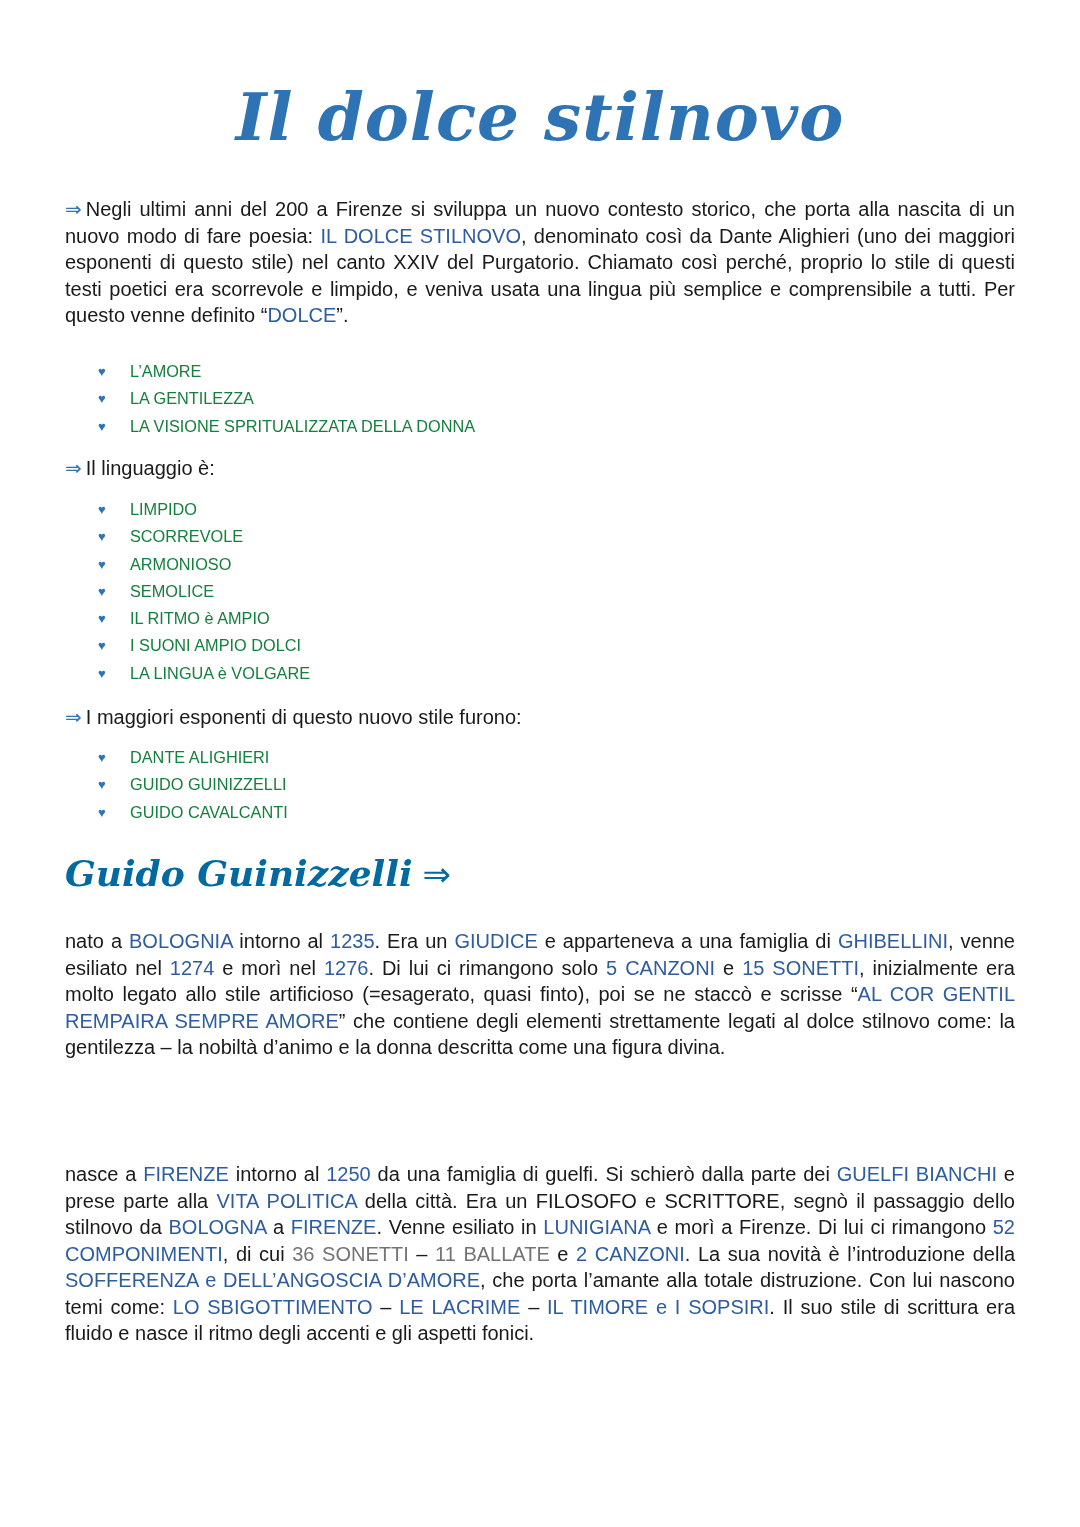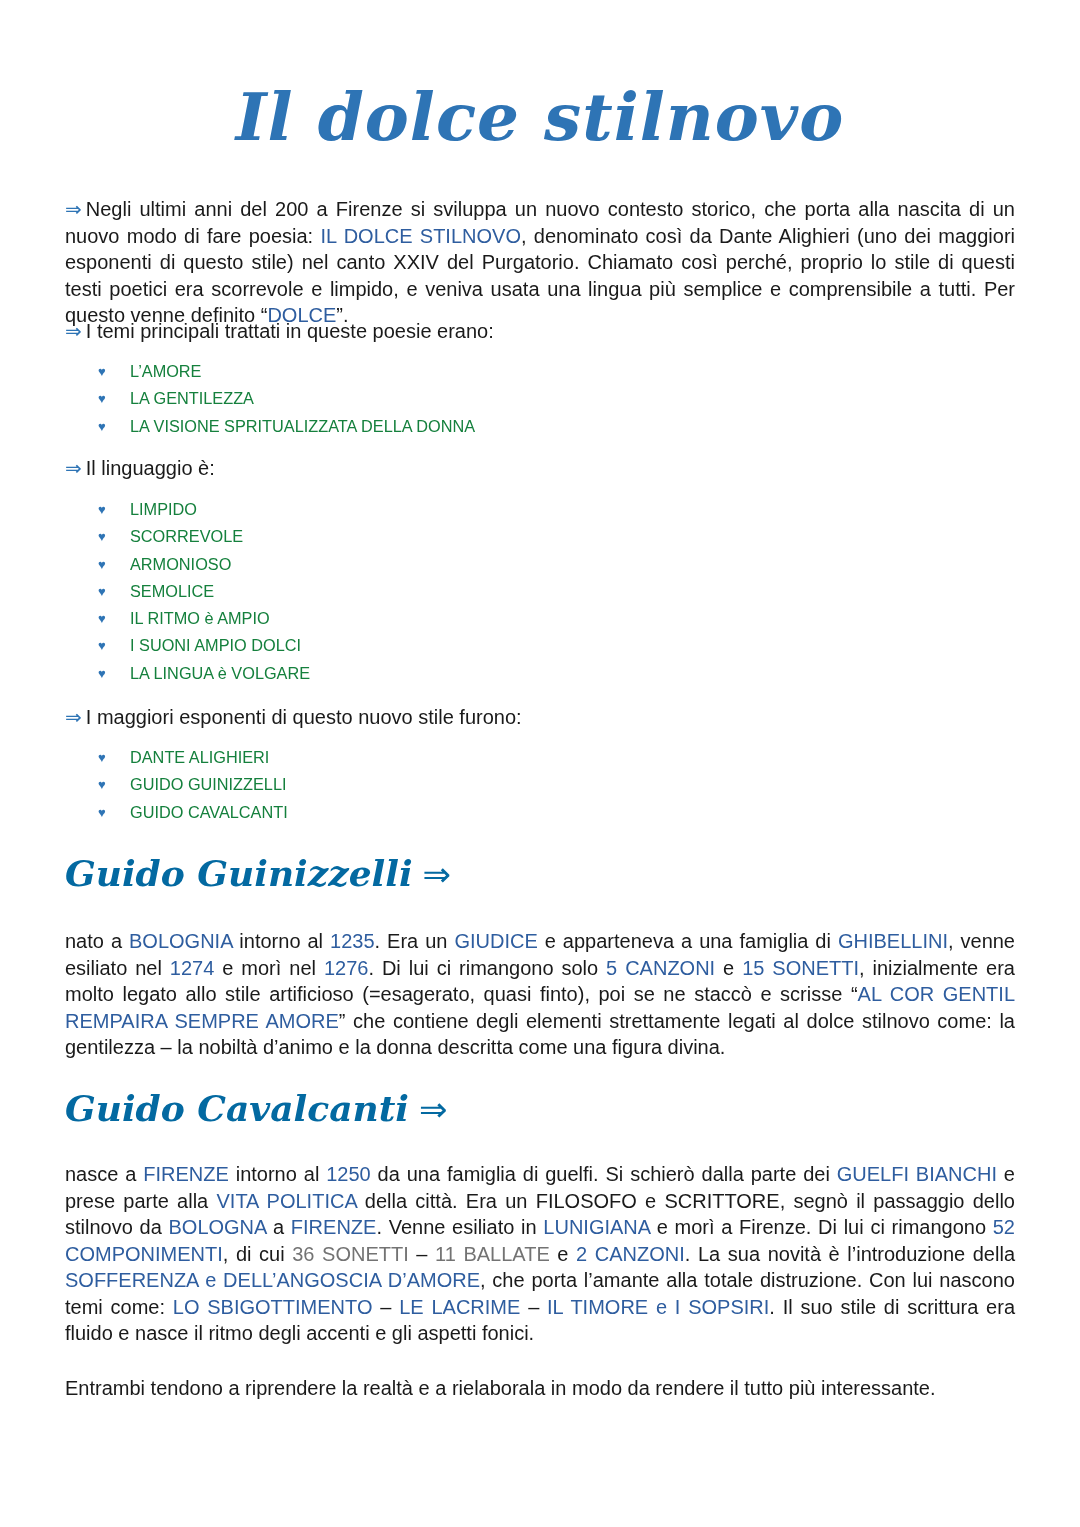--- a/index.html
+++ b/index.html
@@ -70,23 +70,20 @@
 <body>
 
 <div class="page">
 
   <div class="title">Il dolce stilnovo</div>
 
   <p class="para" style="top:196px;">
     <span class="arrow">⇒</span><span>Negli ultimi anni del 200 a Firenze si sviluppa un nuovo contesto storico, che porta alla nascita di un nuovo modo di fare poesia: </span><span class="hl">IL DOLCE STILNOVO</span><span>, denominato così da Dante Alighieri (uno dei maggiori esponenti di questo stile) nel canto XXIV del Purgatorio. Chiamato così perché, proprio lo stile di questi testi poetici era scorrevole e limpido, e veniva usata una lingua più semplice e comprensibile a tutti. Per questo venne definito “</span><span class="hl">DOLCE</span><span>”.</span>
   </p>
 
-  <p class="para" style="top:318px;">
-    <span class="arrow">⇒</span><span>I temi principali trattati in queste poesie erano:</span>
-  </p>
   <ul class="list" style="top:358px;">
       <li>
         <span class="heart">♥</span>
         <span class="item-text">L’AMORE</span>
       </li>
       <li>
         <span class="heart">♥</span>
         <span class="item-text">LA GENTILEZZA</span>
       </li>
       <li>
@@ -145,19 +142,15 @@
         <span class="heart">♥</span>
         <span class="item-text">GUIDO CAVALCANTI</span>
       </li>
     </ul>
 
   <div class="section-title" style="top:852px;">
     <span>Guido Guinizzelli</span><span class="sarrow">⇒</span>
   </div>
   <p class="para" style="top:928px;"><span>nato a </span><span class="hl">BOLOGNIA</span><span> intorno al </span><span class="hl">1235</span><span>. Era un </span><span class="hl">GIUDICE</span><span> e apparteneva a una famiglia di </span><span class="hl">GHIBELLINI</span><span>, venne esiliato nel </span><span class="hl">1274</span><span> e morì nel </span><span class="hl">1276</span><span>.  Di lui ci rimangono solo </span><span class="hl">5 CANZONI</span><span> e </span><span class="hl">15 SONETTI</span><span>, inizialmente era molto legato allo stile artificioso (=esagerato, quasi finto), poi se ne staccò e scrisse “</span><span class="hl">AL COR GENTIL REMPAIRA SEMPRE AMORE</span><span>” che contiene degli elementi strettamente legati al dolce stilnovo come: la gentilezza – la nobiltà d’animo e la donna descritta come una figura divina.</span></p>
 
-  <div class="section-title" style="top:1087px;">
-    <span>Guido Cavalcanti</span><span class="sarrow">⇒</span>
-  </div>
   <p class="para" style="top:1161px;"><span>nasce a </span><span class="hl">FIRENZE</span><span> intorno al </span><span class="hl">1250</span><span> da una famiglia di guelfi. Si schierò dalla parte dei </span><span class="hl">GUELFI BIANCHI</span><span> e prese parte alla </span><span class="hl">VITA POLITICA</span><span> della città. Era un FILOSOFO e SCRITTORE, segnò il passaggio dello stilnovo da </span><span class="hl">BOLOGNA</span><span> a </span><span class="hl">FIRENZE</span><span>. Venne esiliato in </span><span class="hl">LUNIGIANA</span><span> e morì a Firenze. Di lui ci rimangono </span><span class="hl">52 COMPONIMENTI</span><span>, di cui </span><span class="hl-b">36 SONETTI</span><span> – </span><span class="hl-b">11 BALLATE</span><span> e </span><span class="hl">2 CANZONI</span><span>. La sua novità è l’introduzione della </span><span class="hl">SOFFERENZA e DELL’ANGOSCIA D’AMORE</span><span>, che porta l’amante alla totale distruzione. Con lui nascono temi come: </span><span class="hl">LO SBIGOTTIMENTO</span><span> – </span><span class="hl">LE LACRIME</span><span> – </span><span class="hl">IL TIMORE e I SOPSIRI</span><span>. Il suo stile di scrittura era fluido e nasce il ritmo degli accenti e gli aspetti fonici.</span></p>
 
-  <p class="para" style="top:1375px;">Entrambi tendono a riprendere la realtà e a rielaborala in modo da rendere il tutto più interessante.</p>
 </div>
 
 </body></html>

